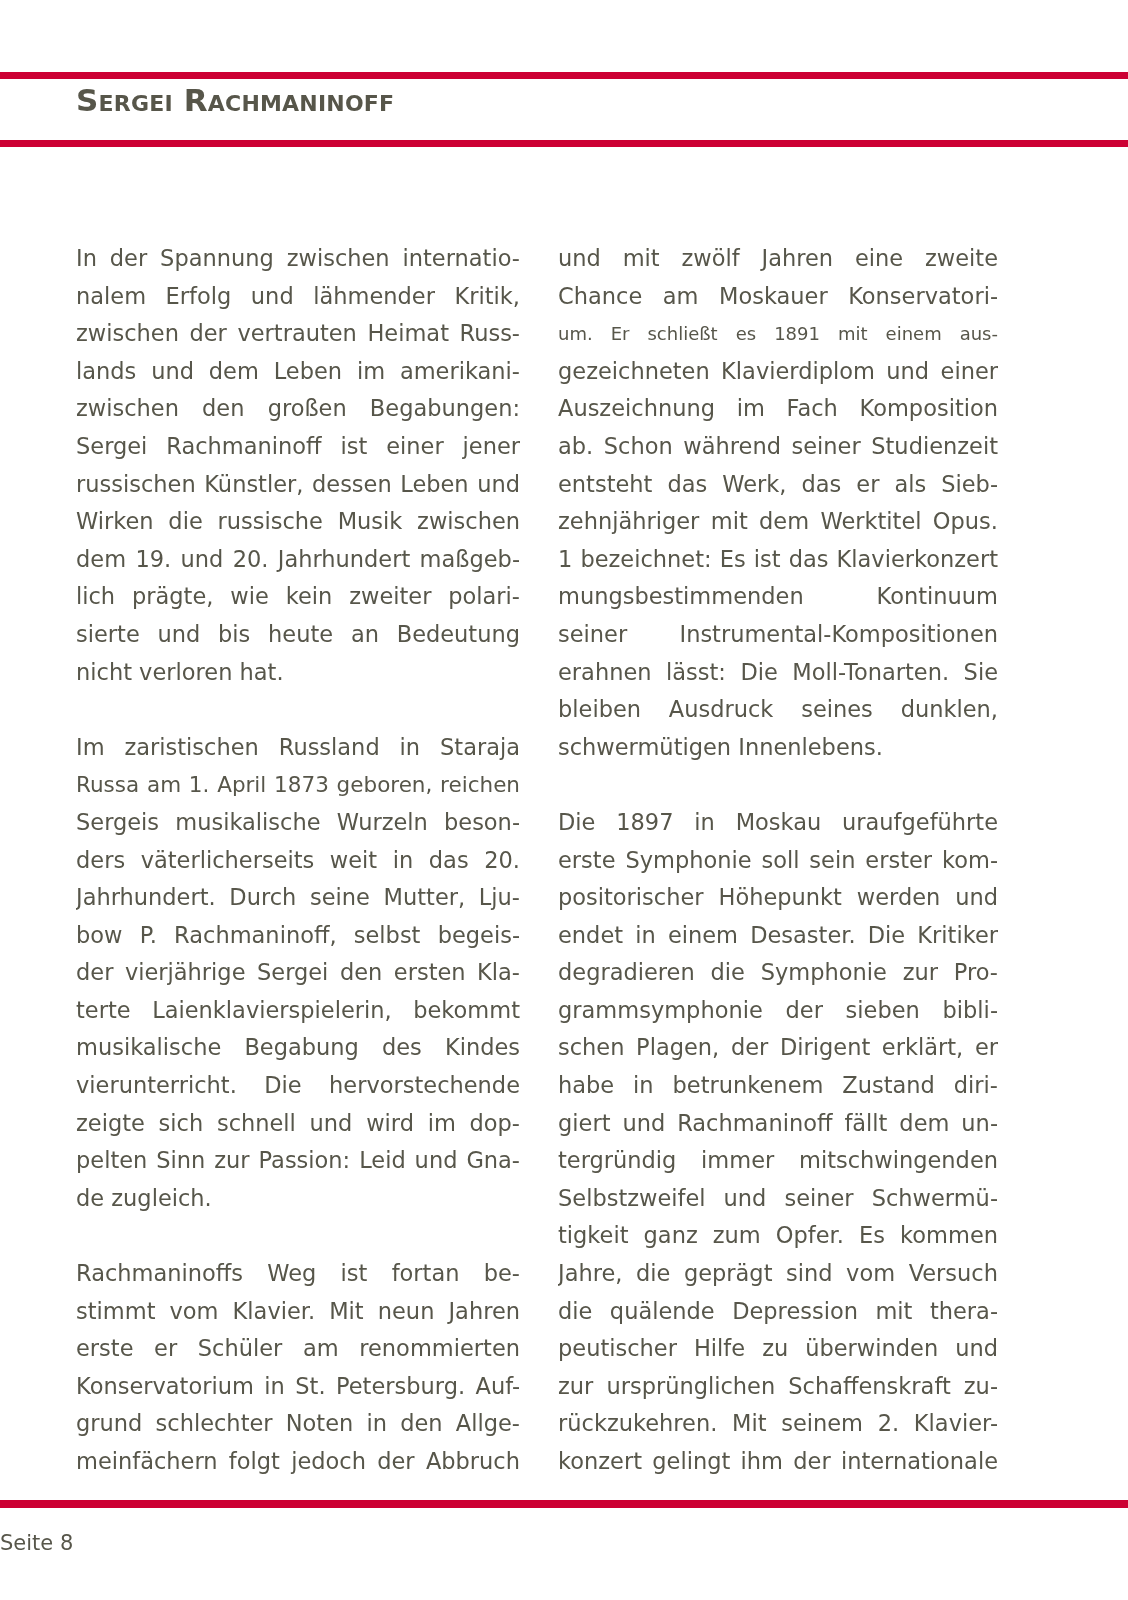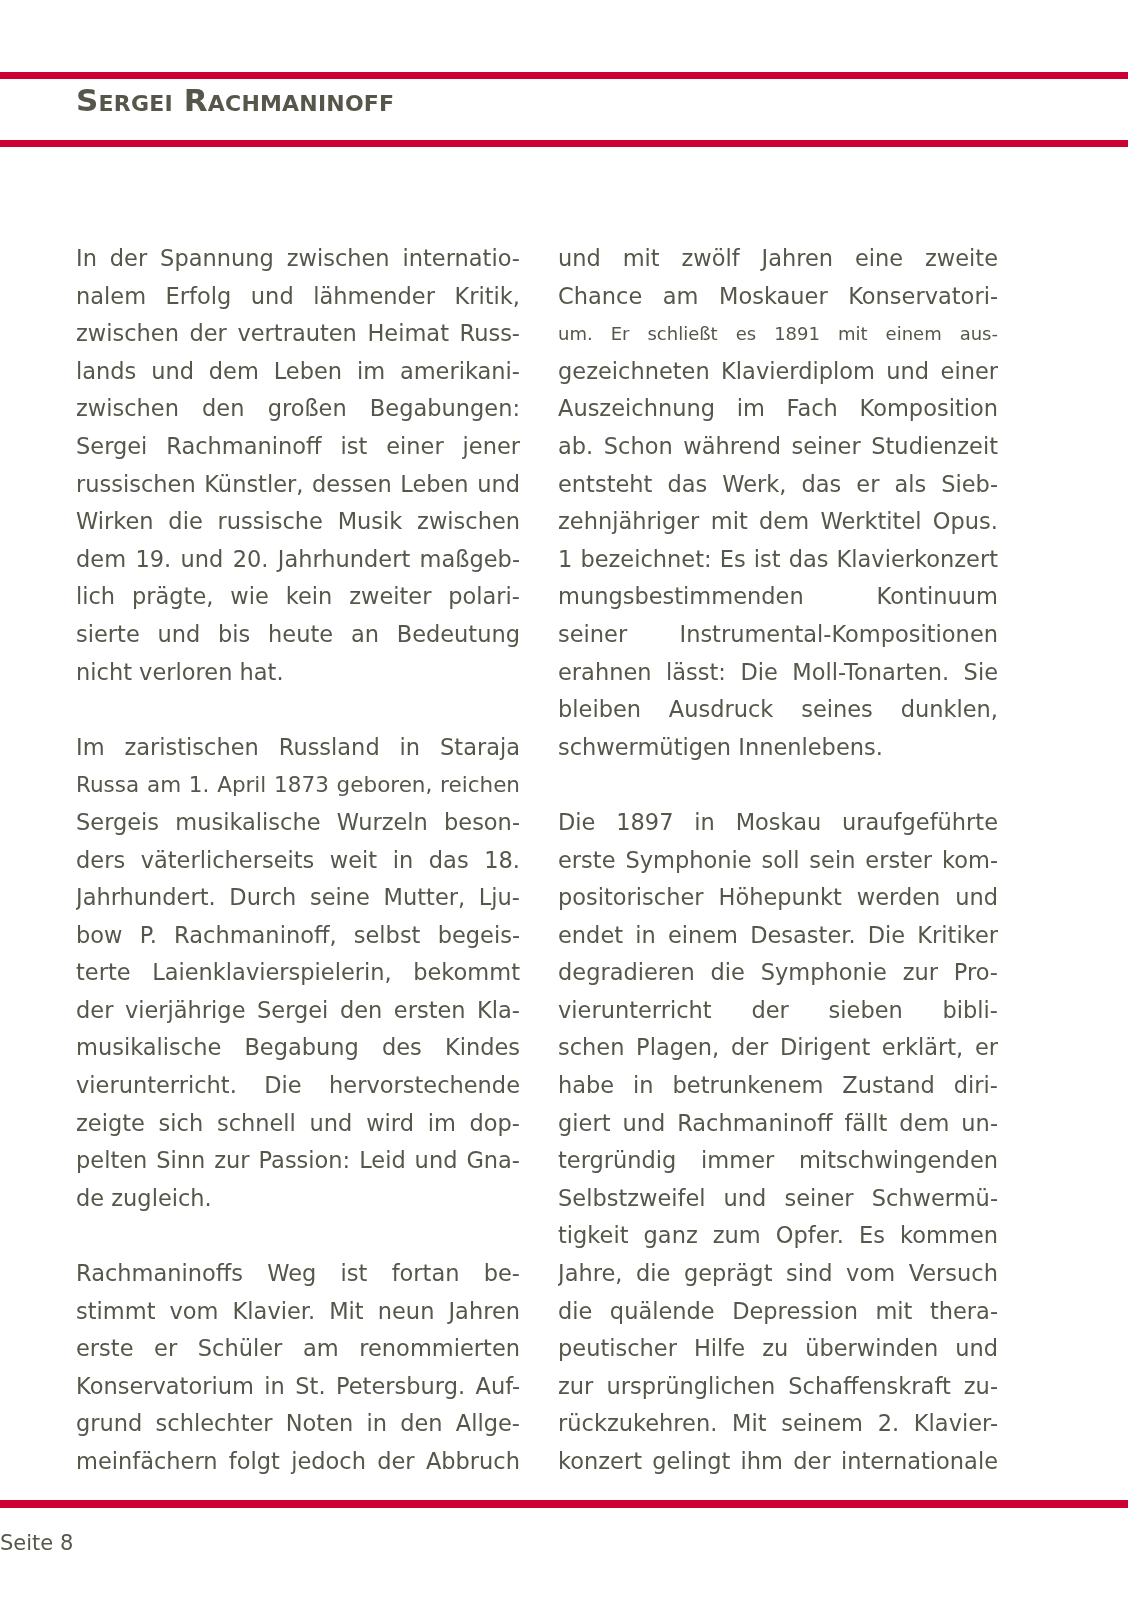--- a/index.html
+++ b/index.html
@@ -52,25 +52,25 @@
     <div class="line">russischen Künstler, dessen Leben und</div>
     <div class="line">Wirken die russische Musik zwischen</div>
     <div class="line">dem 19. und 20. Jahrhundert maßgeb-</div>
     <div class="line">lich prägte, wie kein zweiter polari-</div>
     <div class="line">sierte und bis heute an Bedeutung</div>
     <div class="line last">nicht verloren hat.</div>
     <div class="line blank"></div>
     <div class="line">Im zaristischen Russland in Staraja</div>
     <div class="line" style="font-size: 21.5px;">Russa am 1. April 1873 geboren, reichen</div>
     <div class="line">Sergeis musikalische Wurzeln beson-</div>
-    <div class="line">ders väterlicherseits weit in das 18.</div>
+    <div class="line">ders väterlicherseits weit in das 20.</div>
     <div class="line">Jahrhundert. Durch seine Mutter, Lju-</div>
     <div class="line">bow P. Rachmaninoff, selbst begeis-</div>
+    <div class="line">der vierjährige Sergei den ersten Kla-</div>
     <div class="line">terte Laienklavierspielerin, bekommt</div>
-    <div class="line">der vierjährige Sergei den ersten Kla-</div>
     <div class="line">musikalische Begabung des Kindes</div>
     <div class="line">vierunterricht. Die hervorstechende</div>
     <div class="line">zeigte sich schnell und wird im dop-</div>
     <div class="line">pelten Sinn zur Passion: Leid und Gna-</div>
     <div class="line last">de zugleich.</div>
     <div class="line blank"></div>
     <div class="line">Rachmaninoffs Weg ist fortan be-</div>
     <div class="line">stimmt vom Klavier. Mit neun Jahren</div>
     <div class="line">erste er Schüler am renommierten</div>
     <div class="line">Konservatorium in St. Petersburg. Auf-</div>
@@ -91,21 +91,21 @@
     <div class="line">seiner Instrumental-Kompositionen</div>
     <div class="line">erahnen lässt: Die Moll-Tonarten. Sie</div>
     <div class="line">bleiben Ausdruck seines dunklen,</div>
     <div class="line last">schwermütigen Innenlebens.</div>
     <div class="line blank"></div>
     <div class="line">Die 1897 in Moskau uraufgeführte</div>
     <div class="line">erste Symphonie soll sein erster kom-</div>
     <div class="line">positorischer Höhepunkt werden und</div>
     <div class="line">endet in einem Desaster. Die Kritiker</div>
     <div class="line">degradieren die Symphonie zur Pro-</div>
-    <div class="line">vierunterricht der sieben bibli-</div>
+    <div class="line">grammsymphonie der sieben bibli-</div>
     <div class="line">schen Plagen, der Dirigent erklärt, er</div>
     <div class="line">habe in betrunkenem Zustand diri-</div>
     <div class="line">giert und Rachmaninoff fällt dem un-</div>
     <div class="line">tergründig immer mitschwingenden</div>
     <div class="line">Selbstzweifel und seiner Schwermü-</div>
     <div class="line">tigkeit ganz zum Opfer. Es kommen</div>
     <div class="line">Jahre, die geprägt sind vom Versuch</div>
     <div class="line">die quälende Depression mit thera-</div>
     <div class="line">peutischer Hilfe zu überwinden und</div>
     <div class="line">zur ursprünglichen Schaffenskraft zu-</div>

